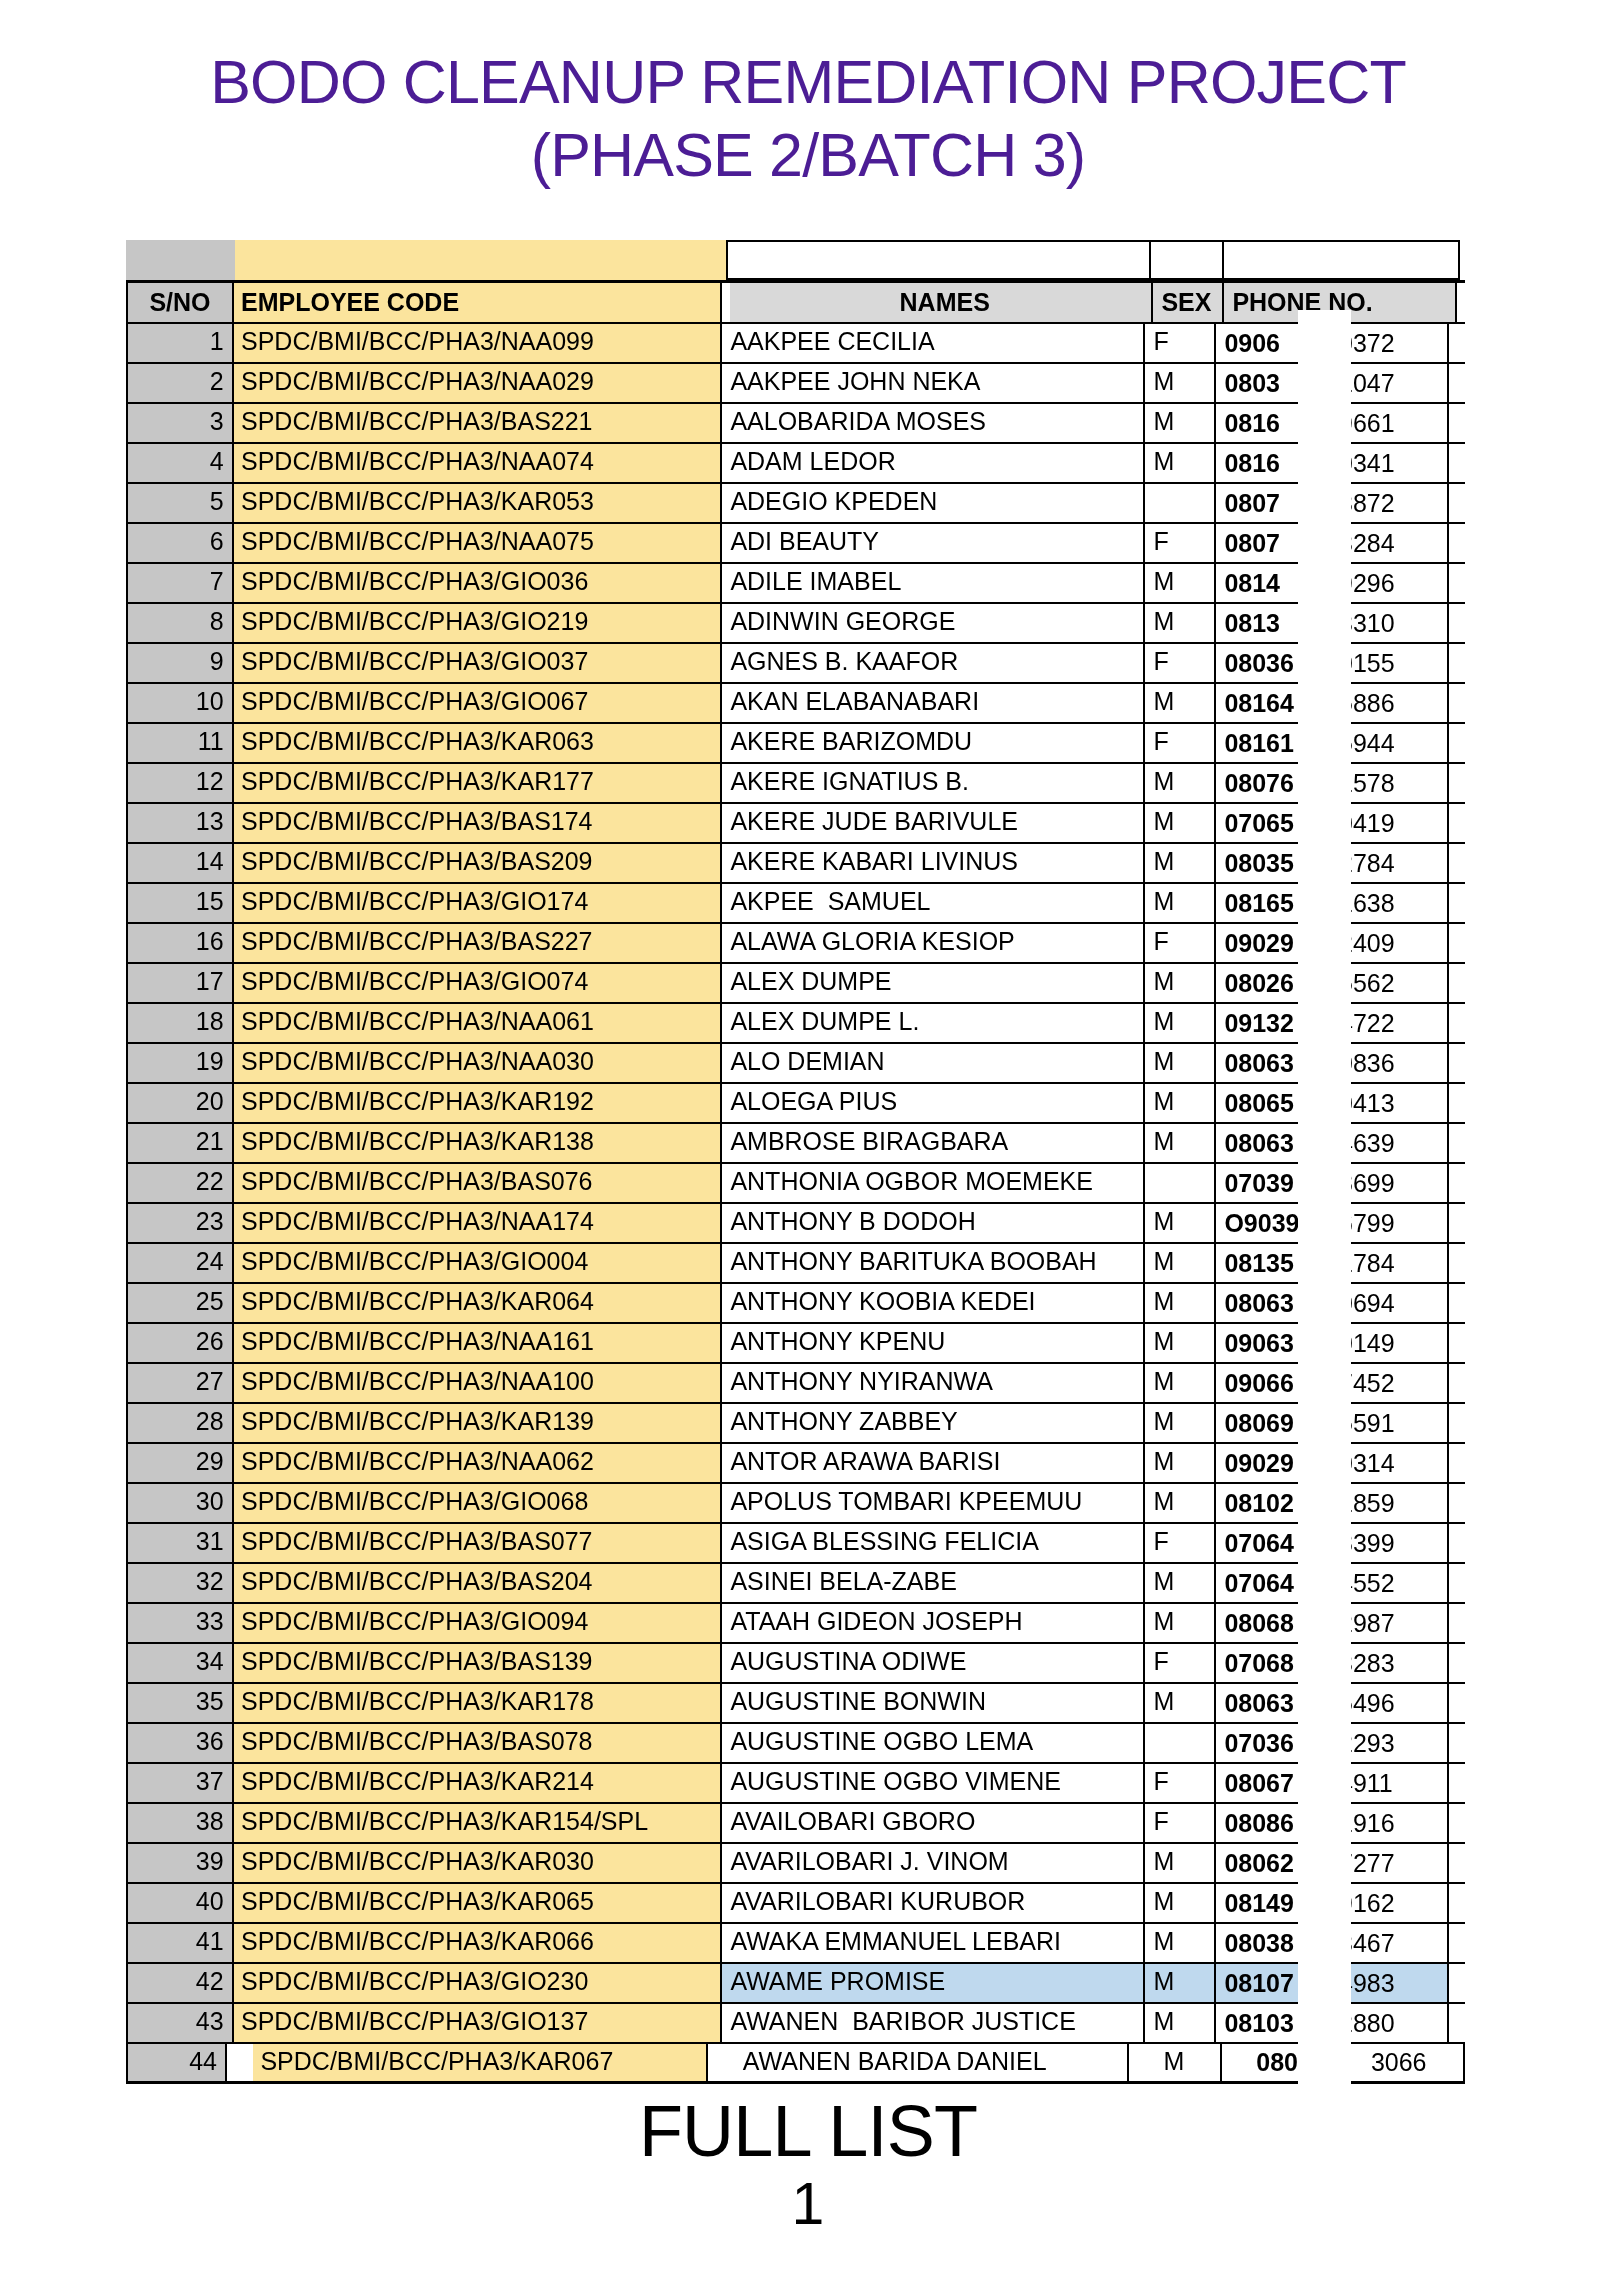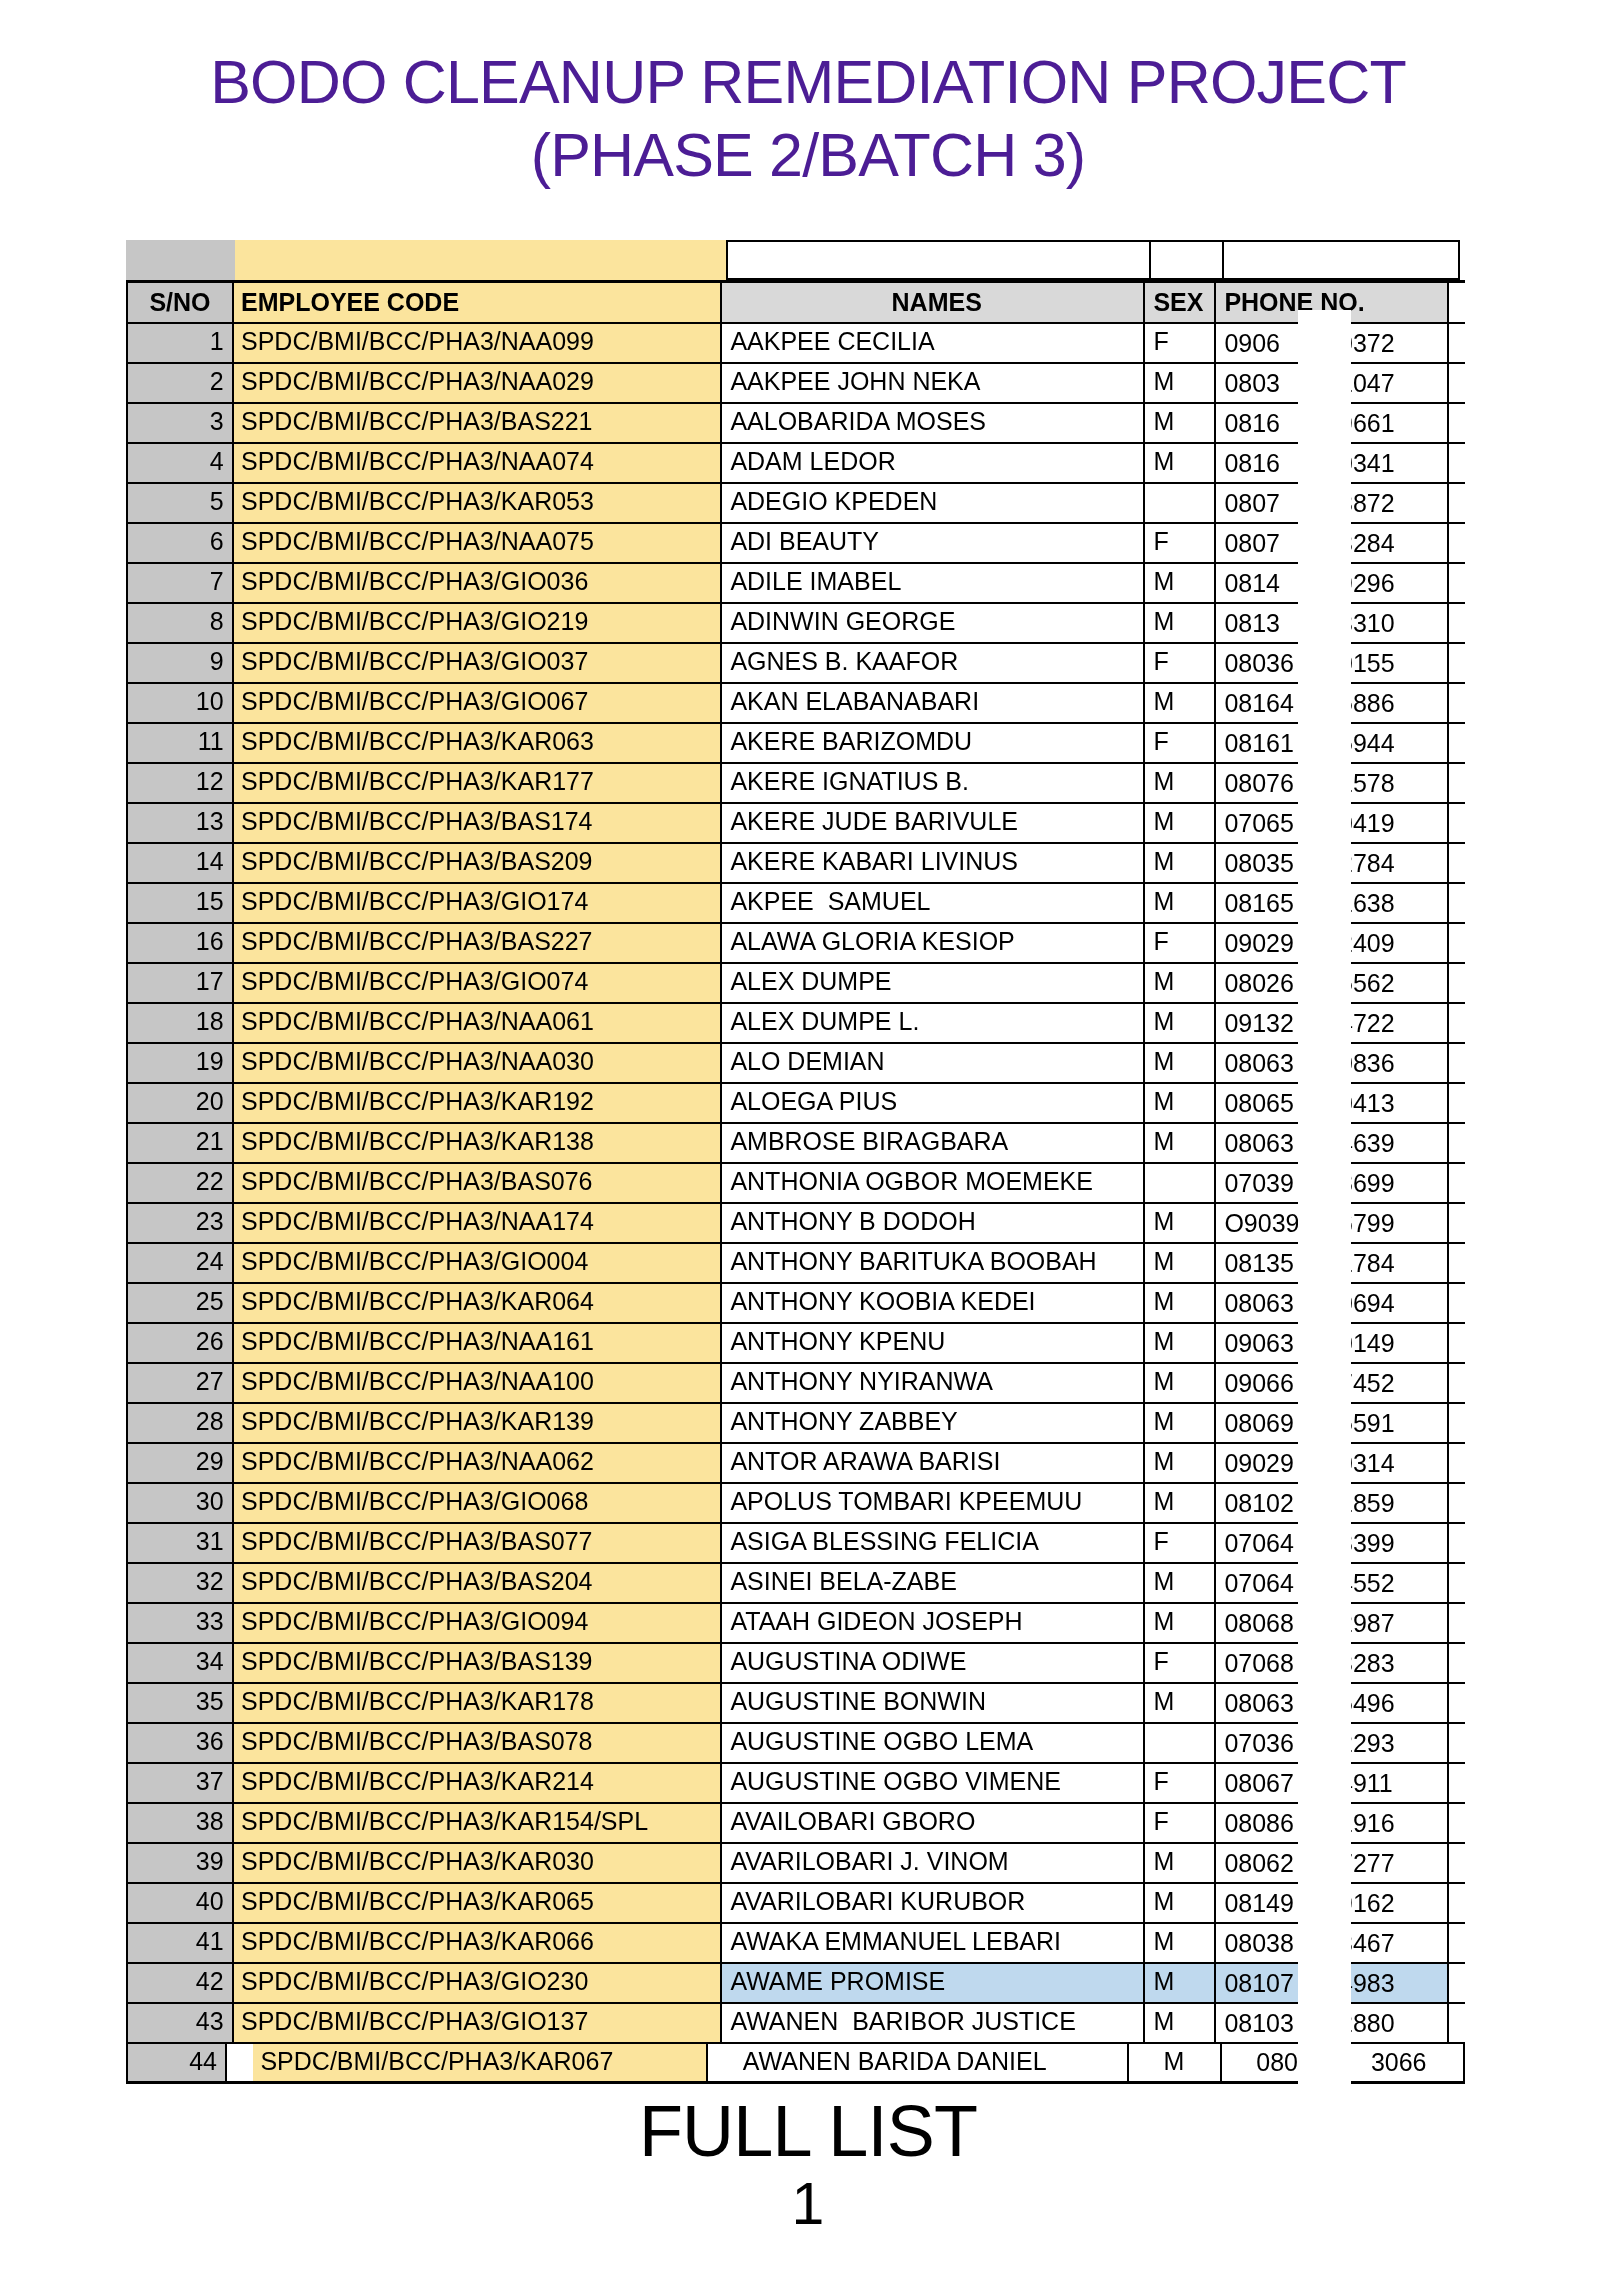--- a/index.html
+++ b/index.html
@@ -23,34 +23,34 @@
 
   .cell { position:relative; font-size:25px; line-height:35px; overflow:hidden; white-space:pre; }
   .c-sno   { width:106px; border-right:2.5px solid #000; background:#c6c6c6; text-align:right; padding-right:8.4px; }
   .c-code  { width:488px; border-right:2.5px solid #000; background:#fbe49d; padding-left:7px; }
   .c-name  { width:423px; border-right:2.5px solid #000; background:#ffffff; padding-left:8.4px; }
   .c-sex   { width:71px;  border-right:2.5px solid #000; background:#ffffff; padding-left:8.4px; }
   .c-phone { width:233px; border-right:2.5px solid #000; background:#ffffff; }
 
   .row-header .cell { font-weight:bold; line-height:38px; }
   .row-header .c-sno  { text-align:center; padding-right:0; }
-  .row-header .c-name { background:#d9d9d9; text-align:center; }
+  .row-header .c-name { background:#d9d9d9; text-align:center;margin-left:8px; }
   .row-header .c-sex  { background:#d9d9d9; }
   .row-header .c-phone{ background:#d9d9d9; padding-left:8.4px; }
 
   
   .row-empty .e-sno  { width:109px; background:#c6c6c6; }
   .row-empty .e-code { width:491px; background:#fbe49d; }
   .row-empty .e-name { width:425px; background:#fff; border:2.5px solid #000; }
   .row-empty .e-sex  { width:73px;  background:#fff; border:2.5px solid #000; border-left:none; }
   .row-empty .e-phone{ width:236px; background:#fff; border:2.5px solid #000; border-left:none; }
 
   .row:last-child { border-bottom:3.4px solid #000;gap:26px; }
 
-  .pfx { position:absolute; left:8.4px; top:0; height:100%; display:flex; align-items:center; }
+  .pfx { position:absolute; left:8.4px; top:0; height:100%; display:flex; align-items:center;font-weight:bold; }
   .sfx { position:absolute; left:123px; top:0; height:100%; display:flex; align-items:center; }
 
   .hl .c-name, .hl .c-sex, .hl .c-phone { background:#bfd9ee; }
 
   .redaction-strip {
     position:absolute; left:1298px; top:310px; width:53px; height:1780px;
     background:#ffffff; z-index:5;
   }
 
   .footer-label { position:absolute; left:0; width:100%; top:2090px; text-align:center; font-size:72px; letter-spacing:-0.8px; }

